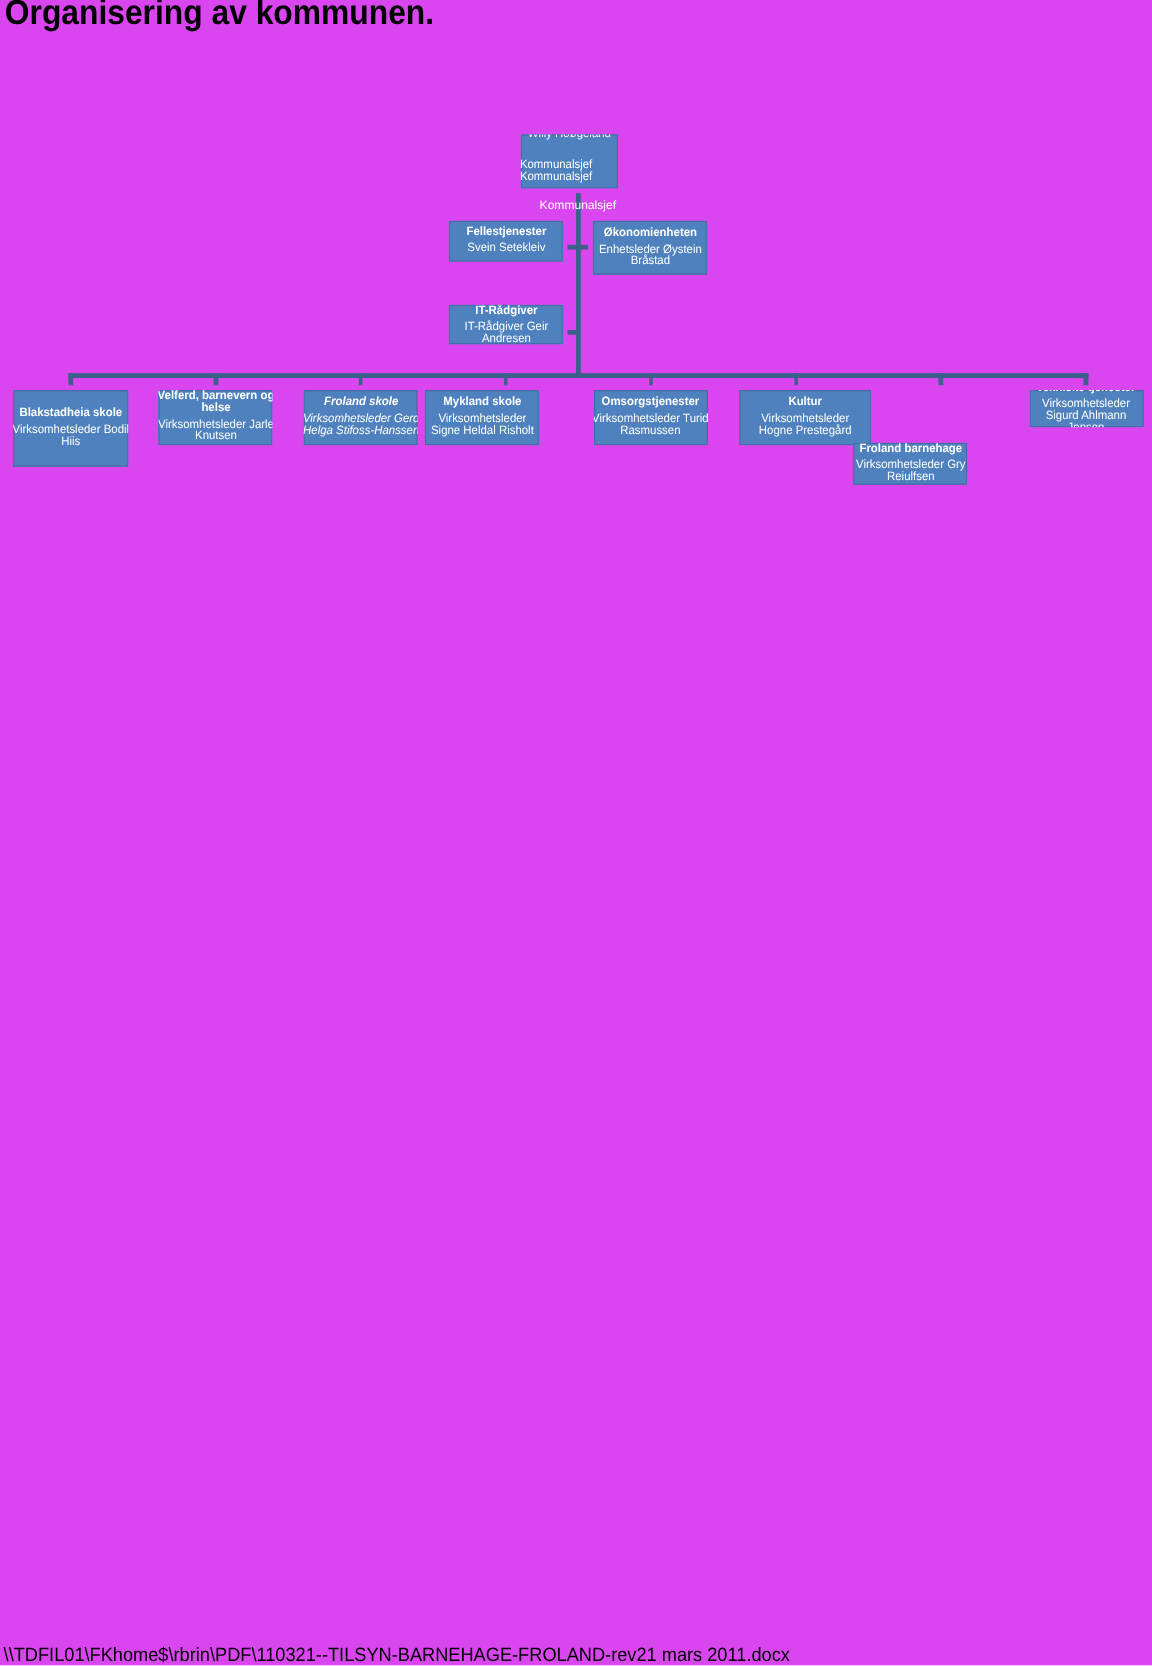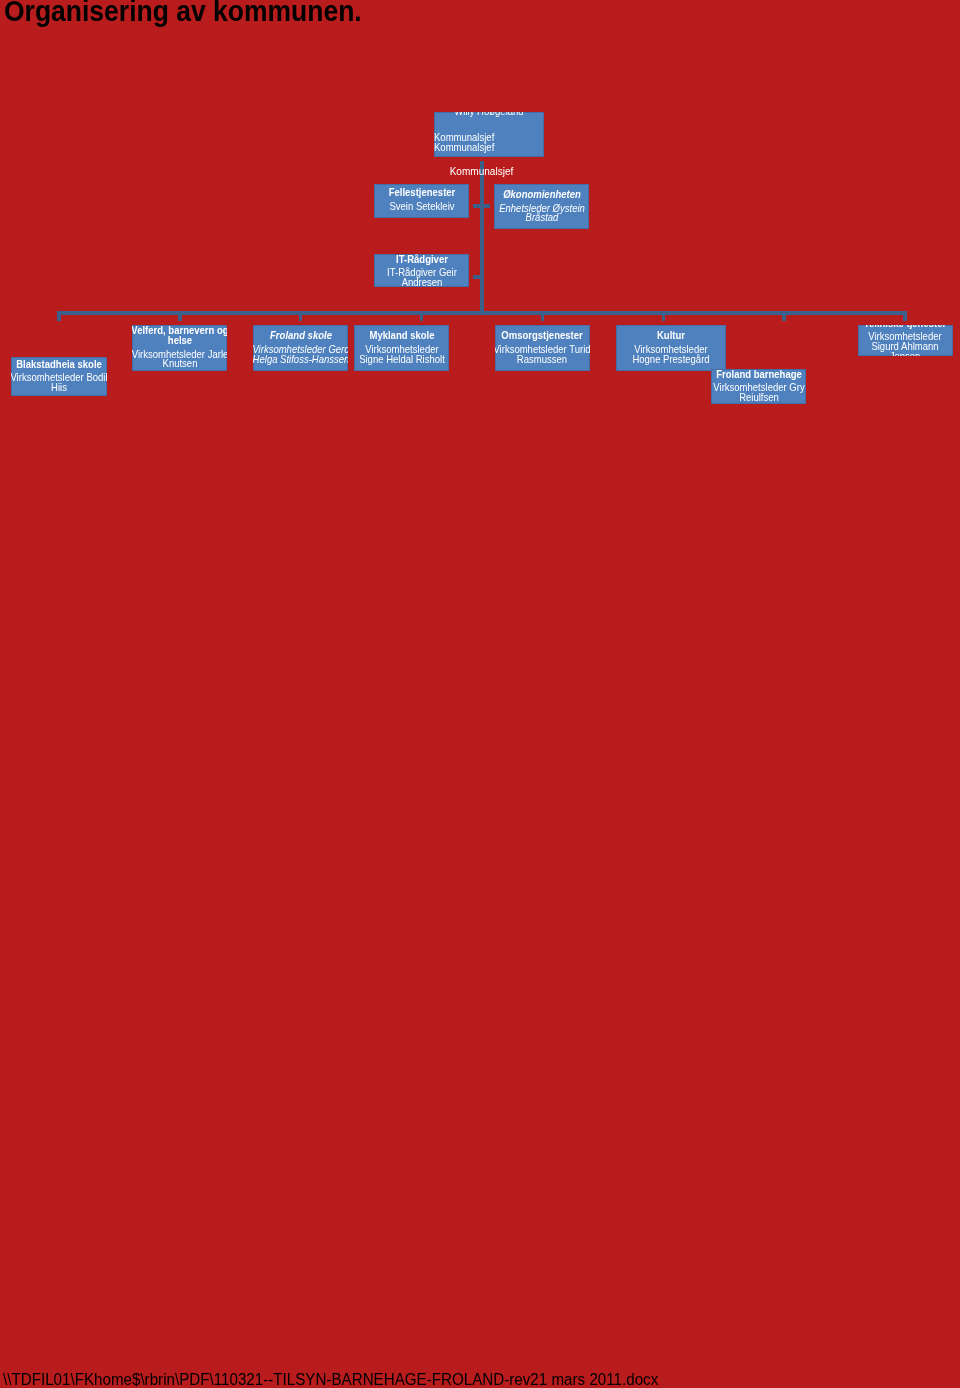--- a/index.html
+++ b/index.html
@@ -1,20 +1,20 @@
 <!DOCTYPE html>
 <html><head>
 <meta charset="utf-8">
 <title>Organisering av kommunen.</title>
 <style>
   html,body{margin:0;padding:0;}
   body{width:960px;height:1388px;background:#ffffff;
        font-family:"Liberation Sans",sans-serif;position:relative;overflow:hidden;
        -webkit-font-smoothing:antialiased;}
-  .page{position:absolute;left:0;top:0;width:960px;height:1388px;background:#b91c1c;
+  .page{position:absolute;left:0;top:0;width:960px;height:1388px;background:#d946ef;
         filter:grayscale(0);}
   #page-title{position:absolute;left:4px;top:-4.3px;font-size:29px;font-weight:bold;
               color:#000;line-height:30px;white-space:nowrap;
               transform:scaleX(0.9135);transform-origin:0 0;filter:grayscale(0);}
   #footer{position:absolute;left:2.5px;top:1371.5px;font-size:16px;color:#000;
           line-height:16px;white-space:nowrap;transform:scaleX(0.948);
           transform-origin:0 0;}
   .chart{position:absolute;left:0;top:0;width:960px;height:420px;filter:grayscale(0);}
   .node{position:absolute;background:#4E81BD;box-shadow:inset 0 0 0 1px #466DA3;
         box-sizing:border-box;overflow:hidden;color:#fff;filter:grayscale(0);}
@@ -49,52 +49,52 @@
     <div class="ln" style="left:298.99px;top:311.20px;width:3.50px;height:9.60px;"></div>
     <div class="ln" style="left:419.86px;top:311.20px;width:3.50px;height:9.60px;"></div>
     <div class="ln" style="left:540.74px;top:311.20px;width:3.50px;height:9.60px;"></div>
     <div class="ln" style="left:661.61px;top:311.20px;width:3.50px;height:9.60px;"></div>
     <div class="ln" style="left:782.48px;top:311.20px;width:3.50px;height:9.60px;"></div>
     <div class="ln" style="left:903.35px;top:311.20px;width:3.50px;height:9.60px;"></div>
     <div class="ghost" style="left:421.5px;top:167.0px;width:120px;">
       <div>Kommunalsjef</div>
     </div>
 
-    <div class="node la" style="left:434.20px;top:111.60px;width:110px;height:45.50px;padding-left:44px;">
+    <div class="node la" style="left:434.20px;top:111.60px;width:81px;height:45.50px;padding-left:44px;">
       <div class="stack">
         <div class="ttl">Willy Hoøgeland</div>
         <div class="gap"></div>
         <div class="sub">Kommunalsjef</div>
         <div class="sub">Kommunalsjef</div>
       </div>
     </div>
     <div class="node" style="left:374.10px;top:183.50px;width:95.20px;height:34px;">
       <div class="stack">
         <div class="ttl">Fellestjenester</div>
         <div class="gap"></div>
         <div class="sub">Svein Setekleiv</div>
       </div>
     </div>
-    <div class="node" style="left:494.20px;top:183.50px;width:95.20px;height:45.50px;font-style:italic;">
+    <div class="node" style="left:494.20px;top:183.50px;width:95.20px;height:45.50px;">
       <div class="stack">
         <div class="ttl">Økonomienheten</div>
         <div class="gap"></div>
         <div class="sub">Enhetsleder Øystein</div>
         <div class="sub">Bråstad</div>
       </div>
     </div>
     <div class="node" style="left:374.10px;top:254.40px;width:95.20px;height:33px;">
       <div class="stack">
         <div class="ttl">IT-Rådgiver</div>
         <div class="gap"></div>
         <div class="sub">IT-Rådgiver Geir</div>
         <div class="sub">Andresen</div>
       </div>
     </div>
-    <div class="node" style="left:11.40px;top:324.70px;width:95.20px;height:39px;margin-top:32px;">
+    <div class="node" style="left:11.40px;top:324.70px;width:95.20px;height:64px;">
       <div class="stack">
         <div class="ttl">Blakstadheia skole</div>
         <div class="gap"></div>
         <div class="sub">Virksomhetsleder Bodil</div>
         <div class="sub">Hiis</div>
       </div>
     </div>
     <div class="node" style="left:132.27px;top:324.70px;width:95.20px;height:46.00px;padding-left:28px;">
       <div class="stack">
         <div class="ttl">Velferd, barnevern og</div>

